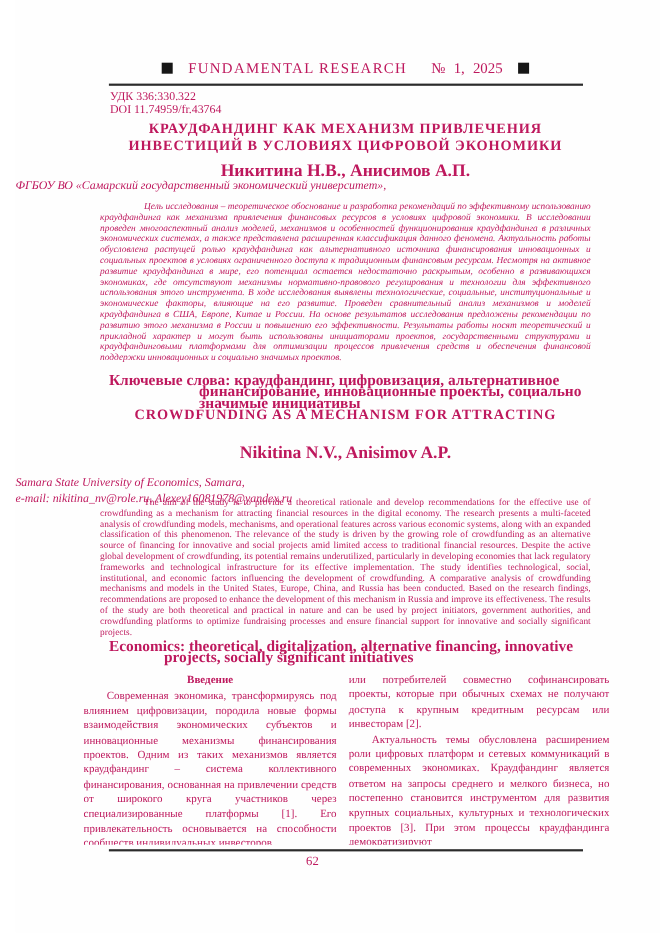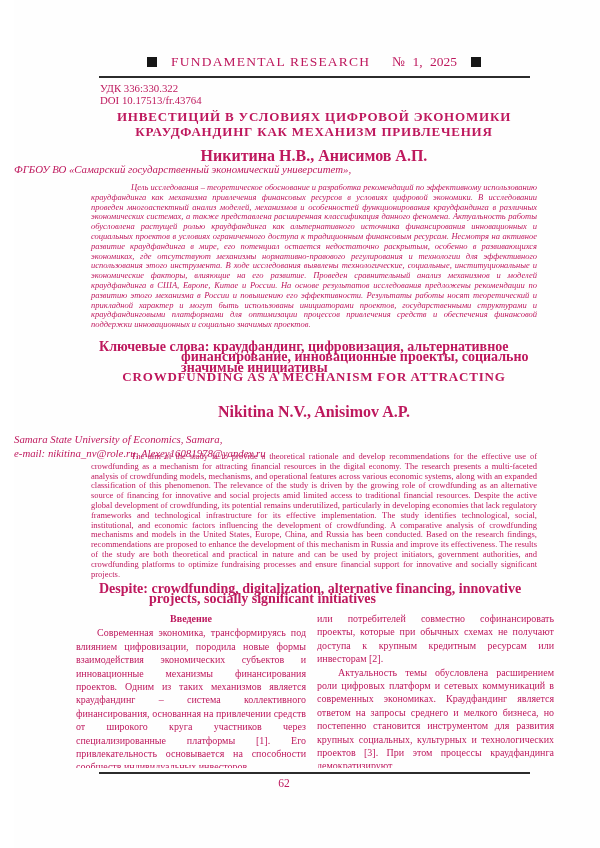--- a/index.html
+++ b/index.html
@@ -82,26 +82,26 @@
     <span class="sq"></span>
     <span class="journal-title">FUNDAMENTAL RESEARCH</span>
     <span class="journal-issue">№ 1,  2025</span>
     <span class="sq"></span>
   </div>
 
   <div class="rule rule-top"></div>
 
   <div class="meta">
     <div>УДК 336:330.322</div>
-    <div>DOI 10.17513/fr.43764</div>
+    <div>DOI 11.74959/fr.43764</div>
   </div>
 
   <div class="title-block ru-title">
+    <div>КРАУДФАНДИНГ КАК МЕХАНИЗМ ПРИВЛЕЧЕНИЯ</div>
     <div>ИНВЕСТИЦИЙ В УСЛОВИЯХ ЦИФРОВОЙ ЭКОНОМИКИ</div>
-    <div>КРАУДФАНДИНГ КАК МЕХАНИЗМ ПРИВЛЕЧЕНИЯ</div>
   </div>
 
   <div class="authors ru-authors">Никитина Н.В., Анисимов А.П.</div>
 
   <div class="affil ru-affil">
     <div>ФГБОУ ВО «Самарский государственный экономический университет»,</div>
   </div>
 
   <div class="abstract ru-abstract">Цель исследования – теоретическое обоснование и разработка рекомендаций по эффективному использованию краудфандинга как механизма привлечения финансовых ресурсов в условиях цифровой экономики. В исследовании проведен многоаспектный анализ моделей, механизмов и особенностей функционирования краудфандинга в различных экономических системах, а также представлена расширенная классификация данного феномена. Актуальность работы обусловлена растущей ролью краудфандинга как альтернативного источника финансирования инновационных и социальных проектов в условиях ограниченного доступа к традиционным финансовым ресурсам. Несмотря на активное развитие краудфандинга в мире, его потенциал остается недостаточно раскрытым, особенно в развивающихся экономиках, где отсутствуют механизмы нормативно-правового регулирования и технологии для эффективного использования этого инструмента. В ходе исследования выявлены технологические, социальные, институциональные и экономические факторы, влияющие на его развитие. Проведен сравнительный анализ механизмов и моделей краудфандинга в США, Европе, Китае и России. На основе результатов исследования предложены рекомендации по развитию этого механизма в России и повышению его эффективности. Результаты работы носят теоретический и прикладной характер и могут быть использованы инициаторами проектов, государственными структурами и краудфандинговыми платформами для оптимизации процессов привлечения средств и обеспечения финансовой поддержки инновационных и социально значимых проектов.</div>
 
@@ -118,23 +118,23 @@
   <div class="authors en-authors">Nikitina N.V., Anisimov A.P.</div>
 
   <div class="affil en-affil">
     <div>Samara State University of Economics, Samara,</div>
     <div>e-mail: nikitina_nv@role.ru, Alexey16081978@yandex.ru</div>
   </div>
 
   <div class="abstract en-abstract">The aim of the study is to provide a theoretical rationale and develop recommendations for the effective use of crowdfunding as a mechanism for attracting financial resources in the digital economy. The research presents a multi-faceted analysis of crowdfunding models, mechanisms, and operational features across various economic systems, along with an expanded classification of this phenomenon. The relevance of the study is driven by the growing role of crowdfunding as an alternative source of financing for innovative and social projects amid limited access to traditional financial resources. Despite the active global development of crowdfunding, its potential remains underutilized, particularly in developing economies that lack regulatory frameworks and technological infrastructure for its effective implementation. The study identifies technological, social, institutional, and economic factors influencing the development of crowdfunding. A comparative analysis of crowdfunding mechanisms and models in the United States, Europe, China, and Russia has been conducted. Based on the research findings, recommendations are proposed to enhance the development of this mechanism in Russia and improve its effectiveness. The results of the study are both theoretical and practical in nature and can be used by project initiators, government authorities, and crowdfunding platforms to optimize fundraising processes and ensure financial support for innovative and socially significant projects.</div>
 
   <div class="keywords en-keywords">
-    <span>Despite:</span>
+    <span>Economics:</span>
     <span> </span>
-    <span>crowdfunding, digitalization, alternative financing, innovative projects, socially significant initiatives</span>
+    <span>theoretical, digitalization, alternative financing, innovative projects, socially significant initiatives</span>
   </div>
 
   <div class="body-cols">
     <div class="col-left">
       <div class="section-heading">Введение</div>
       <p>Современная экономика, трансформируясь под влиянием цифровизации, породила новые формы взаимодействия экономических субъектов и инновационные механизмы финансирования проектов. Одним из таких механизмов является краудфандинг – система коллективного финансирования, основанная на привлечении средств от широкого круга участников через специализированные платформы [1]. Его привлекательность основывается на способности сообществ индивидуальных инвесторов</p>
     </div>
     <div class="col-right">
       <p class="noindent">или потребителей совместно софинансировать проекты, которые при обычных схемах не получают доступа к крупным кредитным ресурсам или инвесторам [2].</p>
       <p>Актуальность темы обусловлена расширением роли цифровых платформ и сетевых коммуникаций в современных экономиках. Краудфандинг является ответом на запросы среднего и мелкого бизнеса, но постепенно становится инструментом для развития крупных социальных, культурных и технологических проектов [3]. При этом процессы краудфандинга демократизируют</p>

